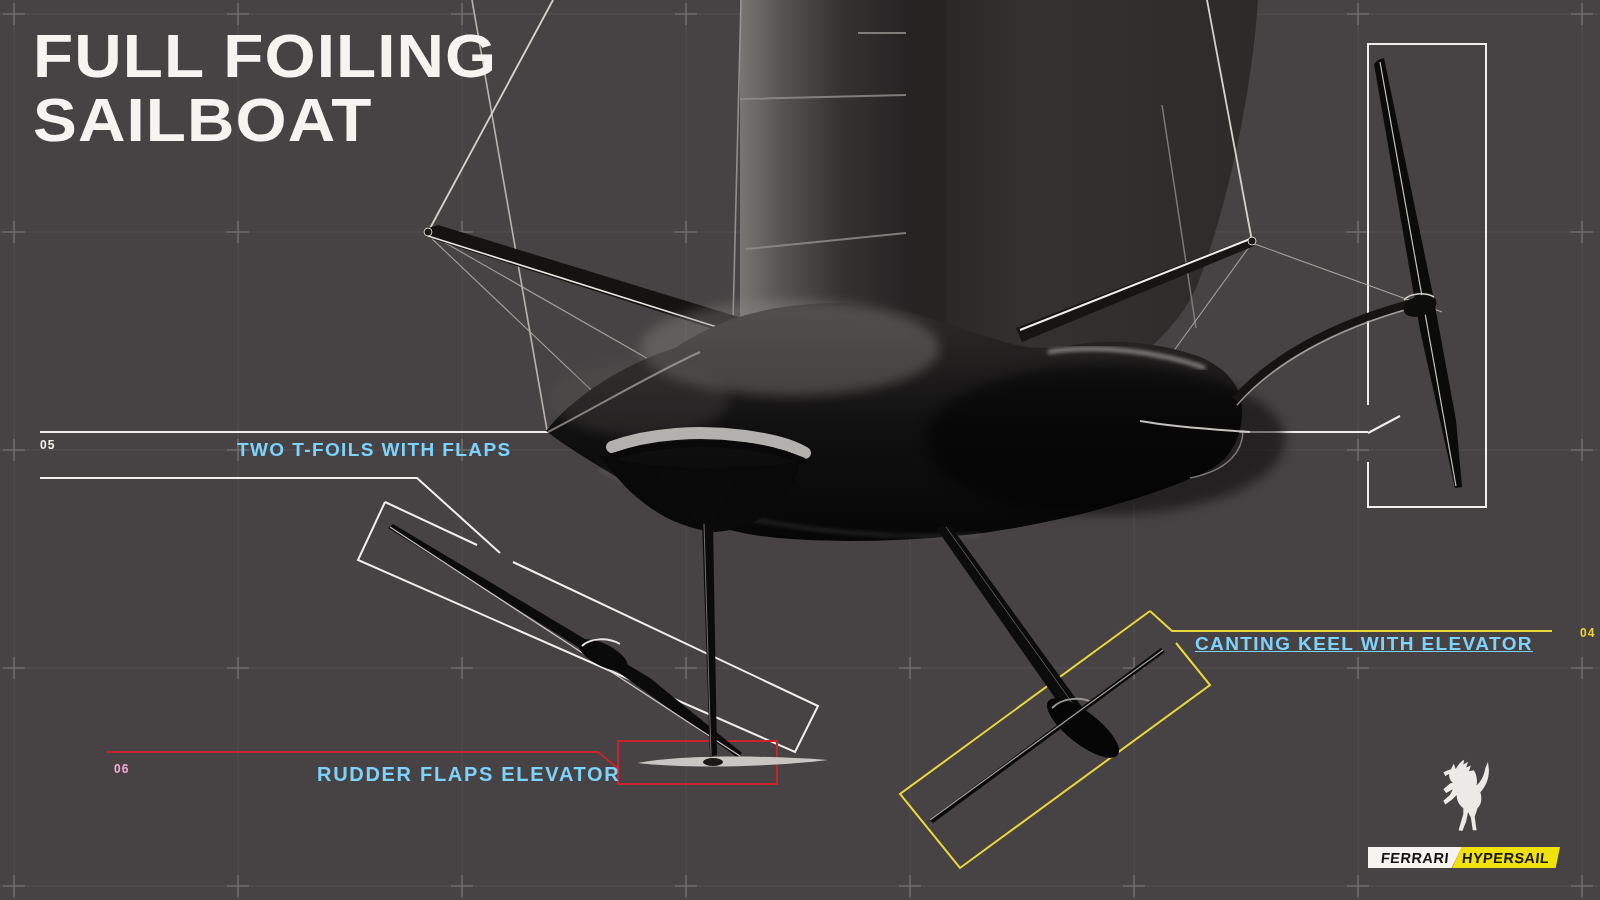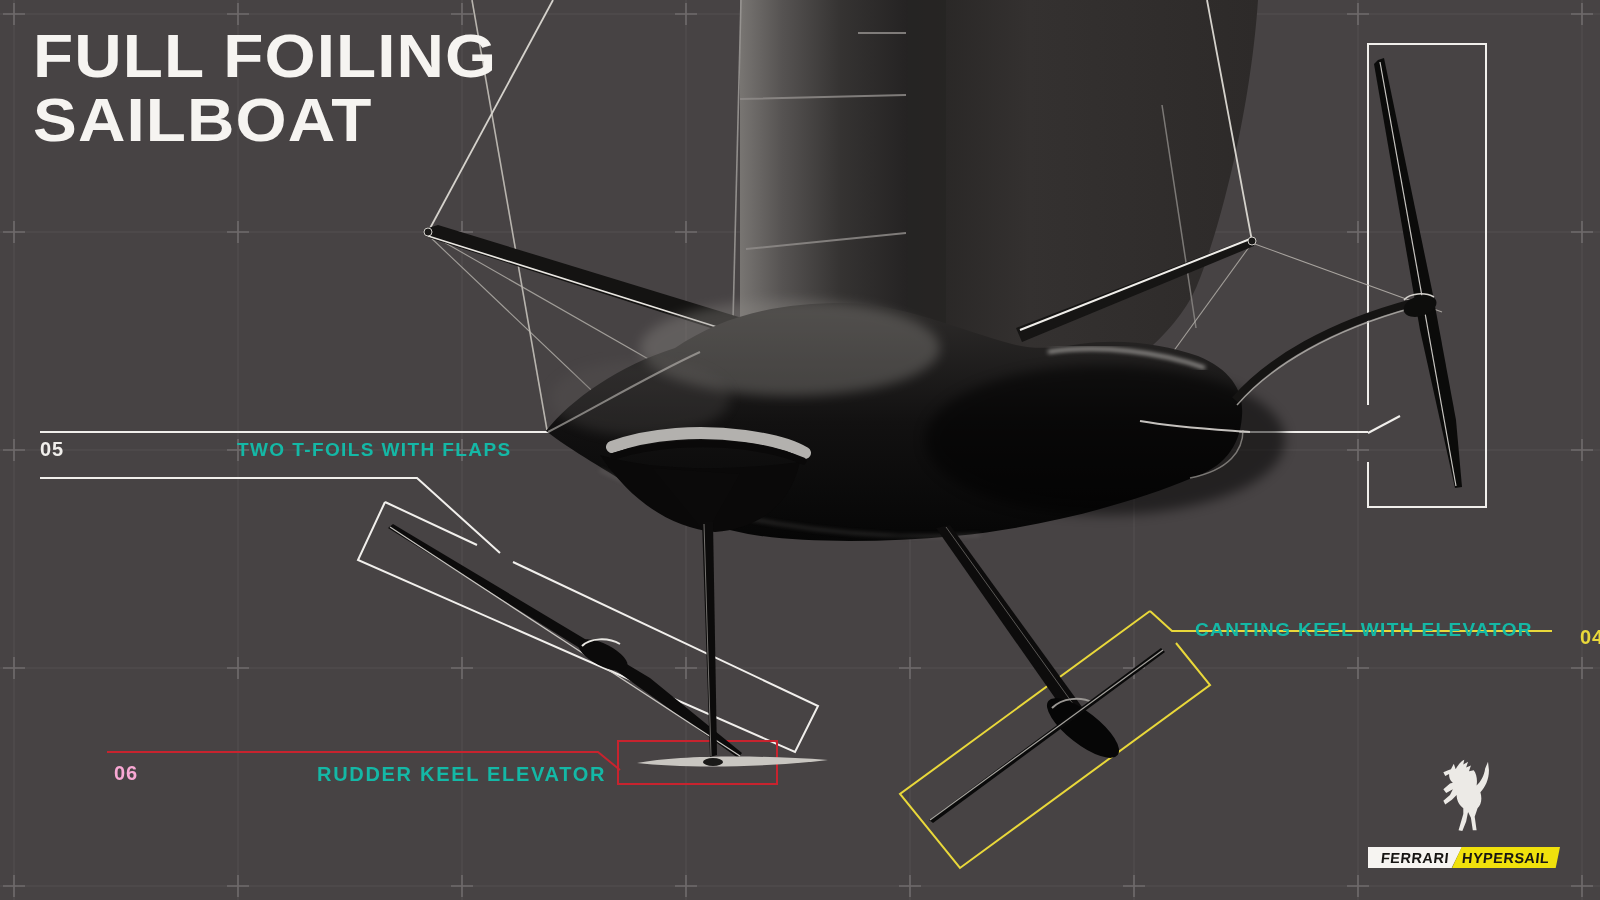--- a/index.html
+++ b/index.html
@@ -1,29 +1,29 @@
 <!DOCTYPE html>
 <html><head>
 <meta charset="utf-8">
 <style>
   html,body{margin:0;padding:0;background:#2b2929;}
   .stage{position:relative;width:1600px;height:900px;overflow:hidden;
          background:#474344;font-family:"Liberation Sans",sans-serif;
          -webkit-font-smoothing:antialiased;}
   .stage svg.scene{position:absolute;left:0;top:0;}
-  .txt{position:absolute;white-space:nowrap;color:#14b8a6;font-weight:bold;}
+  .txt{position:absolute;white-space:nowrap;color:#7dd3fc;font-weight:bold;}
   .title{left:33px;top:24px;font-size:62px;line-height:64px;letter-spacing:1px;
          transform:scaleX(1.06);transform-origin:left top;color:#f6f4f1;}
-  .num{font-size:20px;letter-spacing:1px;}
+  .num{font-size:12px;letter-spacing:1px;}
   .lbl{font-size:19px;letter-spacing:1.4px;}
   .n05{left:40px;top:438px;color:#f1efec;}
   .l05{left:237px;top:439px;}
   .n06{left:114px;top:762px;color:#f9a8d4;}
   .l06{left:317px;top:763px;font-size:20px;letter-spacing:1.7px;}
-  .l04{left:1195px;top:619px;}
+  .l04{left:1195px;top:633px;text-decoration:underline;}
   .n04{left:1540px;top:626px;color:#e9d83a;margin-left:40px;}
   .badge{position:absolute;left:1368px;top:847px;height:21px;display:flex;}
   .badge .seg{height:21px;display:flex;align-items:center;justify-content:center;
          font-weight:bold;font-size:14.5px;color:#171513;letter-spacing:0.5px;}
   .badge .w{width:94px;background:#f6f4f1;clip-path:polygon(0 0,100% 0,89% 100%,0 100%);}
   .badge .y{width:108px;background:#f0e10c;margin-left:-10px;
             clip-path:polygon(9% 0,100% 0,96% 100%,0 100%);}
   .badge .seg span{transform:skewX(-6deg);}
   .horse{position:absolute;left:1438px;top:757px;width:62px;height:76px;}
 </style>
@@ -178,21 +178,21 @@
 
   <div class="txt title">
     <div>FULL FOILING</div>
     <div>SAILBOAT</div>
   </div>
 
   <div class="txt num n05">05</div>
   <div class="txt lbl l05">TWO T-FOILS WITH FLAPS</div>
 
   <div class="txt num n06">06</div>
-  <div class="txt lbl l06">RUDDER KEEL ELEVATOR</div>
+  <div class="txt lbl l06">RUDDER FLAPS ELEVATOR</div>
 
   <div class="txt lbl l04">CANTING KEEL WITH ELEVATOR</div>
   <div class="txt num n04">04</div>
 
   <svg class="horse" viewBox="0 0 60 80">
     <path fill="#eceae6" d="M11,13 L14,7 L16,13 C18,9 21,5 25,3 L24,8 L29,5 L27,11 L32,9 L30,15 L35,14
       C38,18 39,24 38,30 C42,26 46,20 47,12 L50,5 L51,14 C51,24 47,32 42,37
       C44,44 43,50 39,54 L36,63 L38,77 L34,77 L32,64 L29,58 L27,68 L23,78 L19,77 L24,60 L24,54
       C19,50 17,45 17,40 L12,45 L5,50 L3,46 L10,40 L13,34 L6,38 L3,34 L10,28 L13,27
       C10,25 9,22 9,18 L5,20 L3,16 L8,14 Z"></path>

